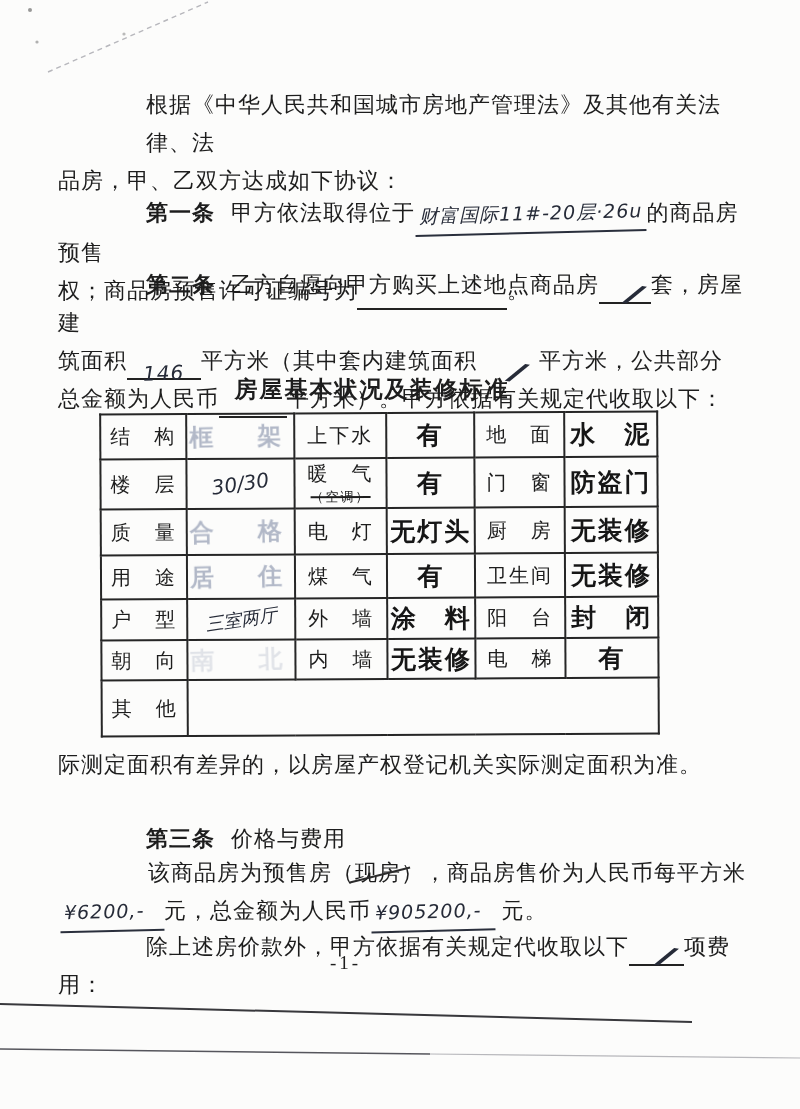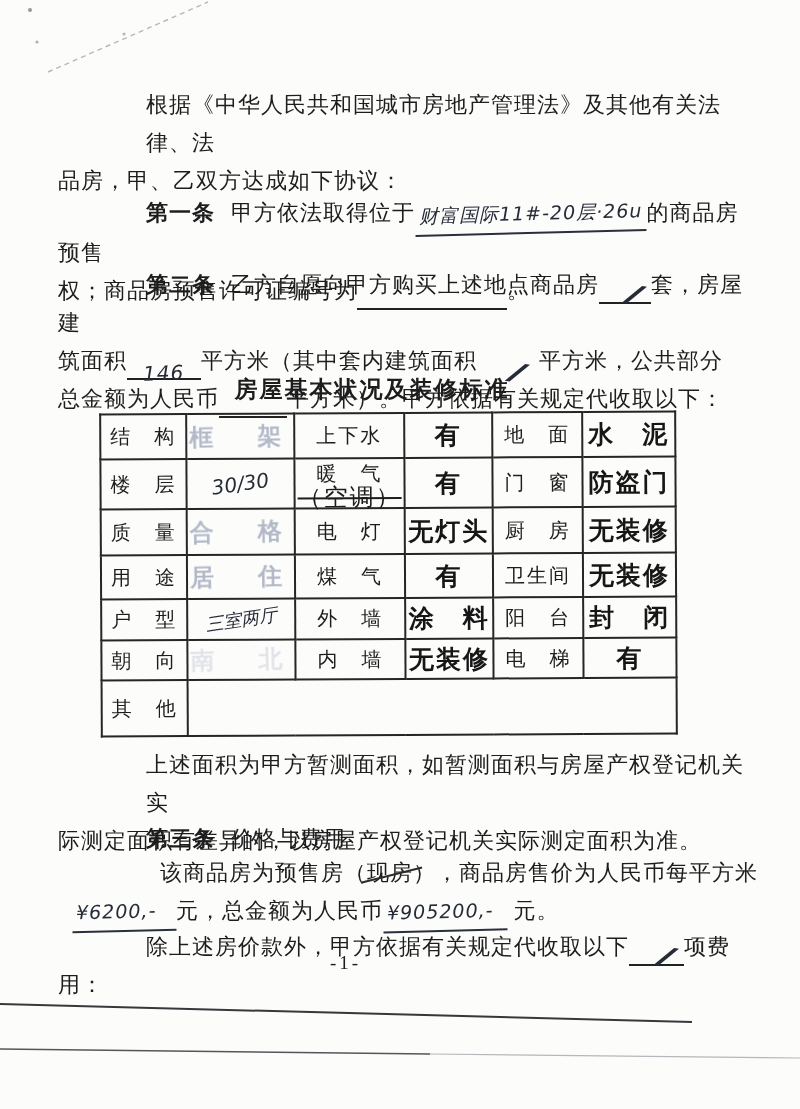--- a/index.html
+++ b/index.html
@@ -26,21 +26,21 @@
   table.form{border-collapse:collapse;table-layout:fixed;}
   table.form td{border:2px solid #262626;padding:0 2px;overflow:visible;white-space:nowrap;}
   td.lab{font-size:20px;text-align:center;letter-spacing:2px;}
   td.val{text-align:center;}
   .v{font-weight:bold;font-size:25px;letter-spacing:2px;color:#161616;}
   .stamp{color:#818ca6;opacity:.6;font-weight:bold;font-size:24px;letter-spacing:10px;
          filter:blur(.4px);display:inline-block;transform:rotate(-1deg);}
   .stamp-faint{opacity:.22;}
   .hand-cell{font-family:"DejaVu Sans", sans-serif;font-style:italic;color:#262b38;
          font-size:20px;display:inline-block;transform:rotate(-8deg);}
-  .lab2sub{display:block;font-size:24px;line-height:20px;}
+  .lab2sub{display:block;font-size:13px;line-height:20px;}
   .title{font-weight:bold;font-size:23px;letter-spacing:2px;text-align:center;}
   .pagenum{font-size:19px;letter-spacing:3px;}
   .artifact{position:absolute;left:0;top:0;pointer-events:none;}
 </style>
 </head>
 <body>
 
 <div class="page">
 
   <svg class="artifact" width="800" height="1109" viewBox="0 0 800 1109">
@@ -142,29 +142,28 @@
       </tr>
       <tr style="height:56px">
         <td class="lab">其　他</td>
         <td colspan="5"></td>
       </tr>
     </tbody>
       </table>
   </div>
 
   <div class="abs bodytext" style="left:58px;top:746px;width:690px;">
-    <div class="ind">上述面积为甲方暂测面积，如暂测面积与房屋产权登记机关实</div>
     <div>际测定面积有差异的，以房屋产权登记机关实际测定面积为准。</div>
   </div>
 
   <div class="abs bodytext" style="left:58px;top:820px;">
     <span class="artlabel ind">第三条</span><span class="b">价格与费用</span>
   </div>
 
-  <div class="abs bodytext" style="left:72px;top:854px;width:692px;">
+  <div class="abs bodytext" style="left:60px;top:854px;width:692px;">
     <div>
       <span class="ind">该商品房为预售房（</span><span class="strike-diag">现房</span><span>），商品房售价为人民币每平方米</span>
     </div>
     <div>
       <span class="hand hand-underline" style="min-width:96px;">¥6200,-</span><span>元，总金额为人民币</span><span class="hand hand-underline" style="min-width:116px;">¥905200,-</span>&nbsp;<span>元。</span>
     </div>
   </div>
 
   <div class="abs bodytext" style="left:58px;top:928px;width:692px;">
     <span class="ind">除上述房价款外，甲方依据有关规定代收取以下</span><span class="blank" style="width:55px;"><span class="hand hand-slash">∕</span></span><span>项费用：</span>

